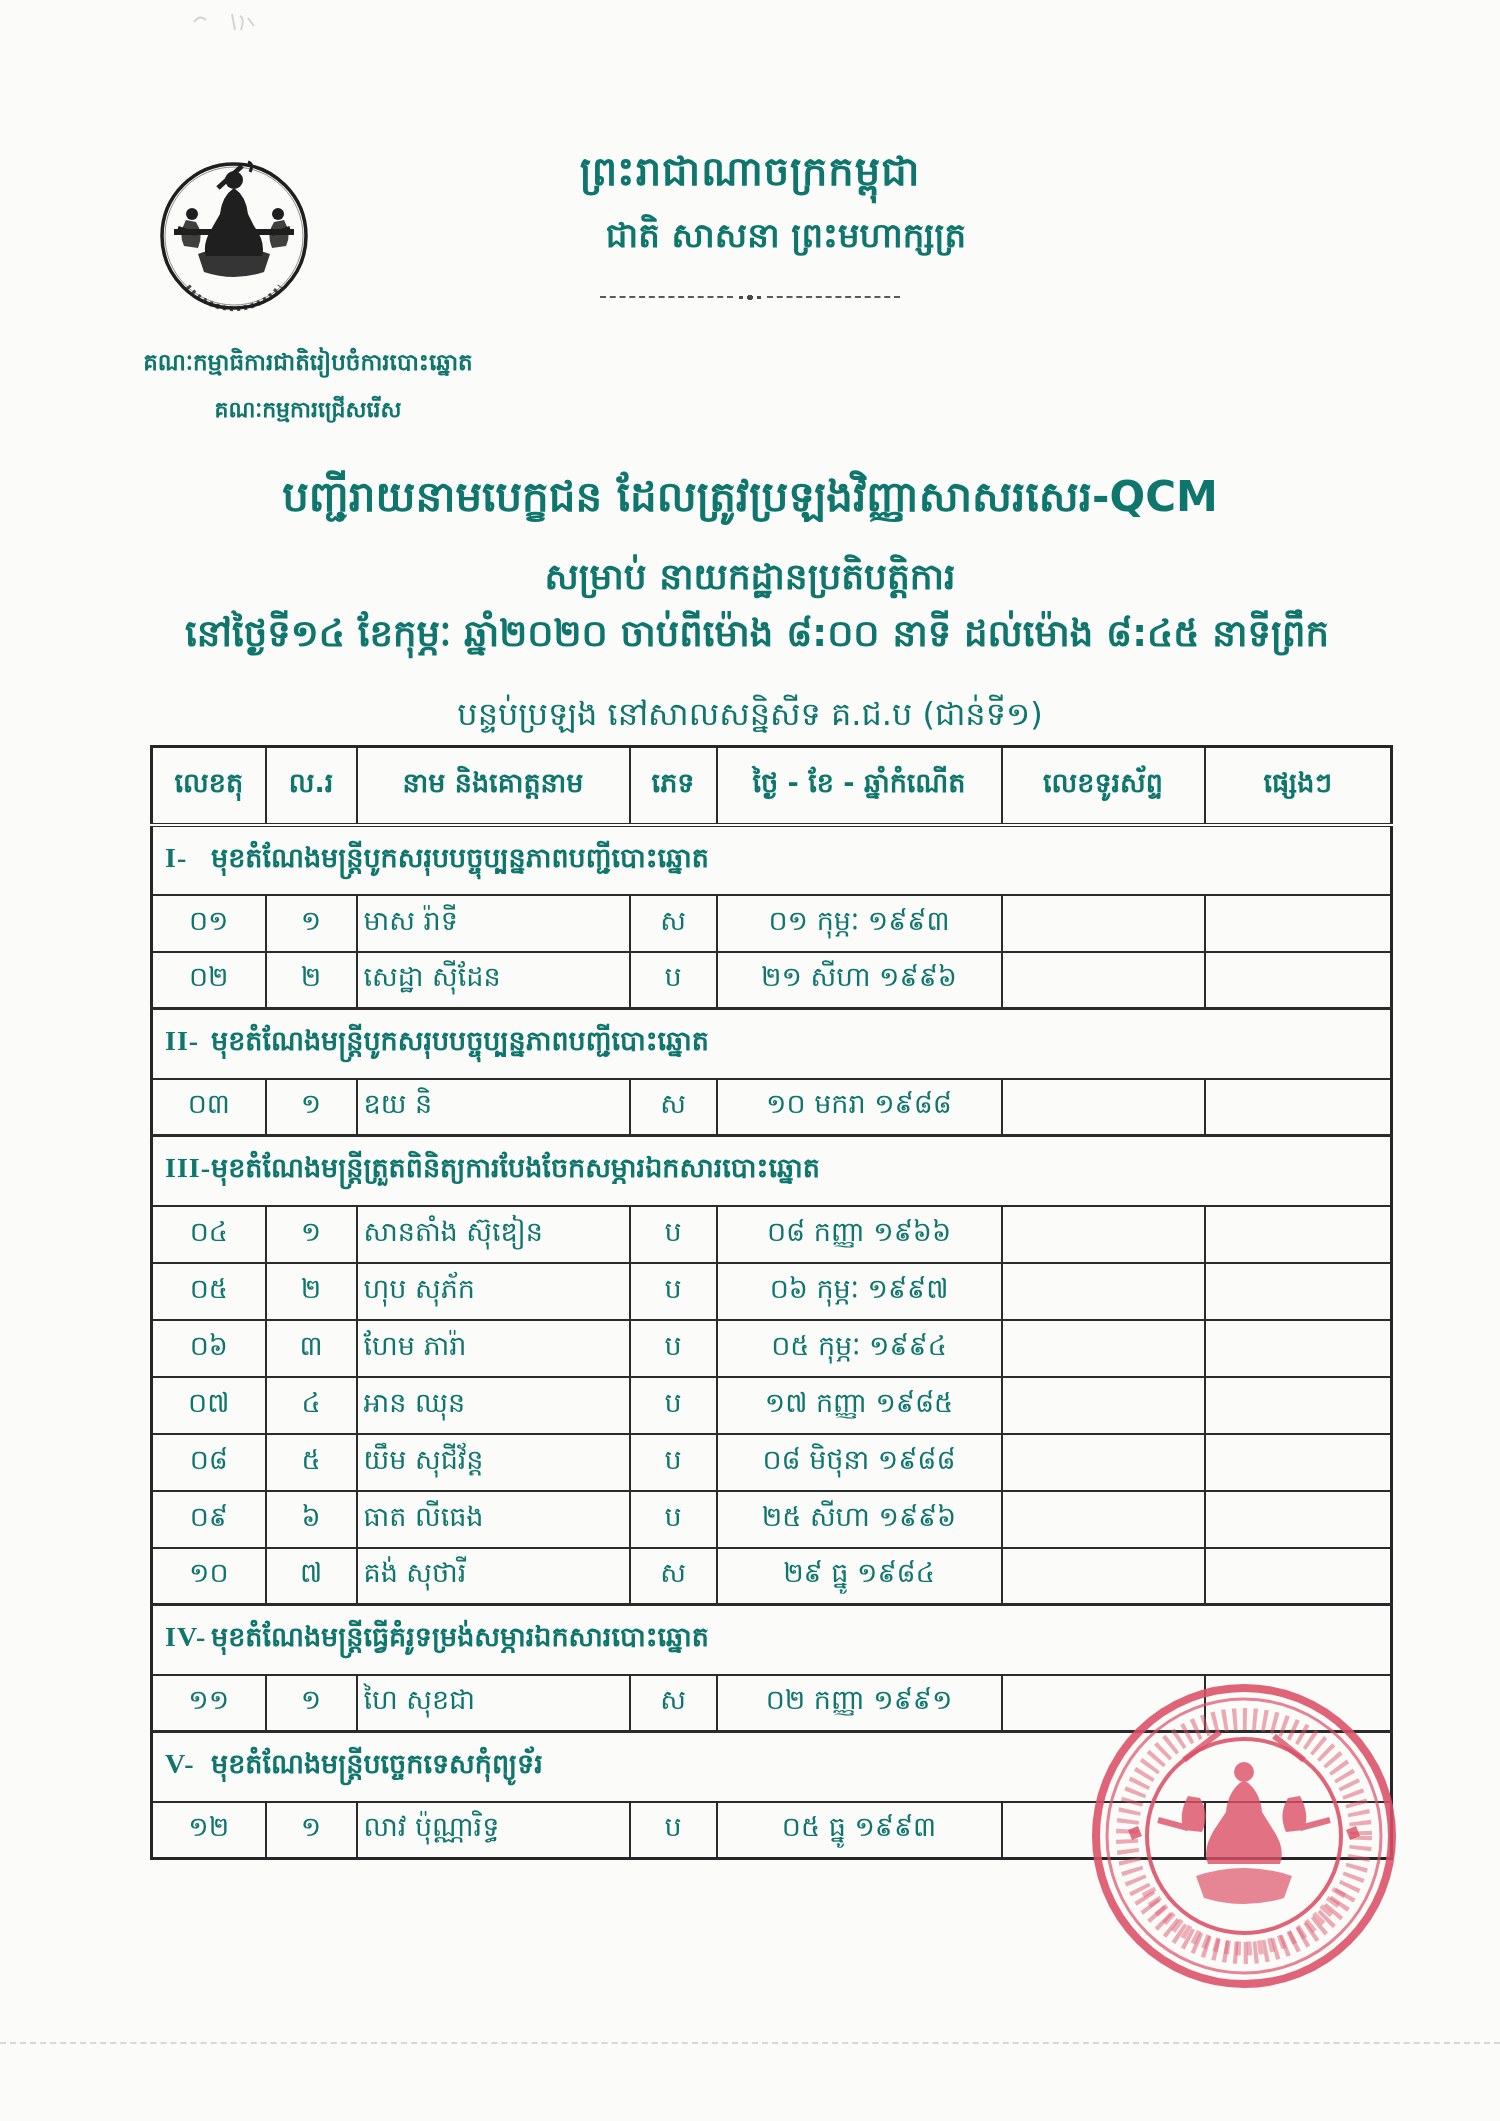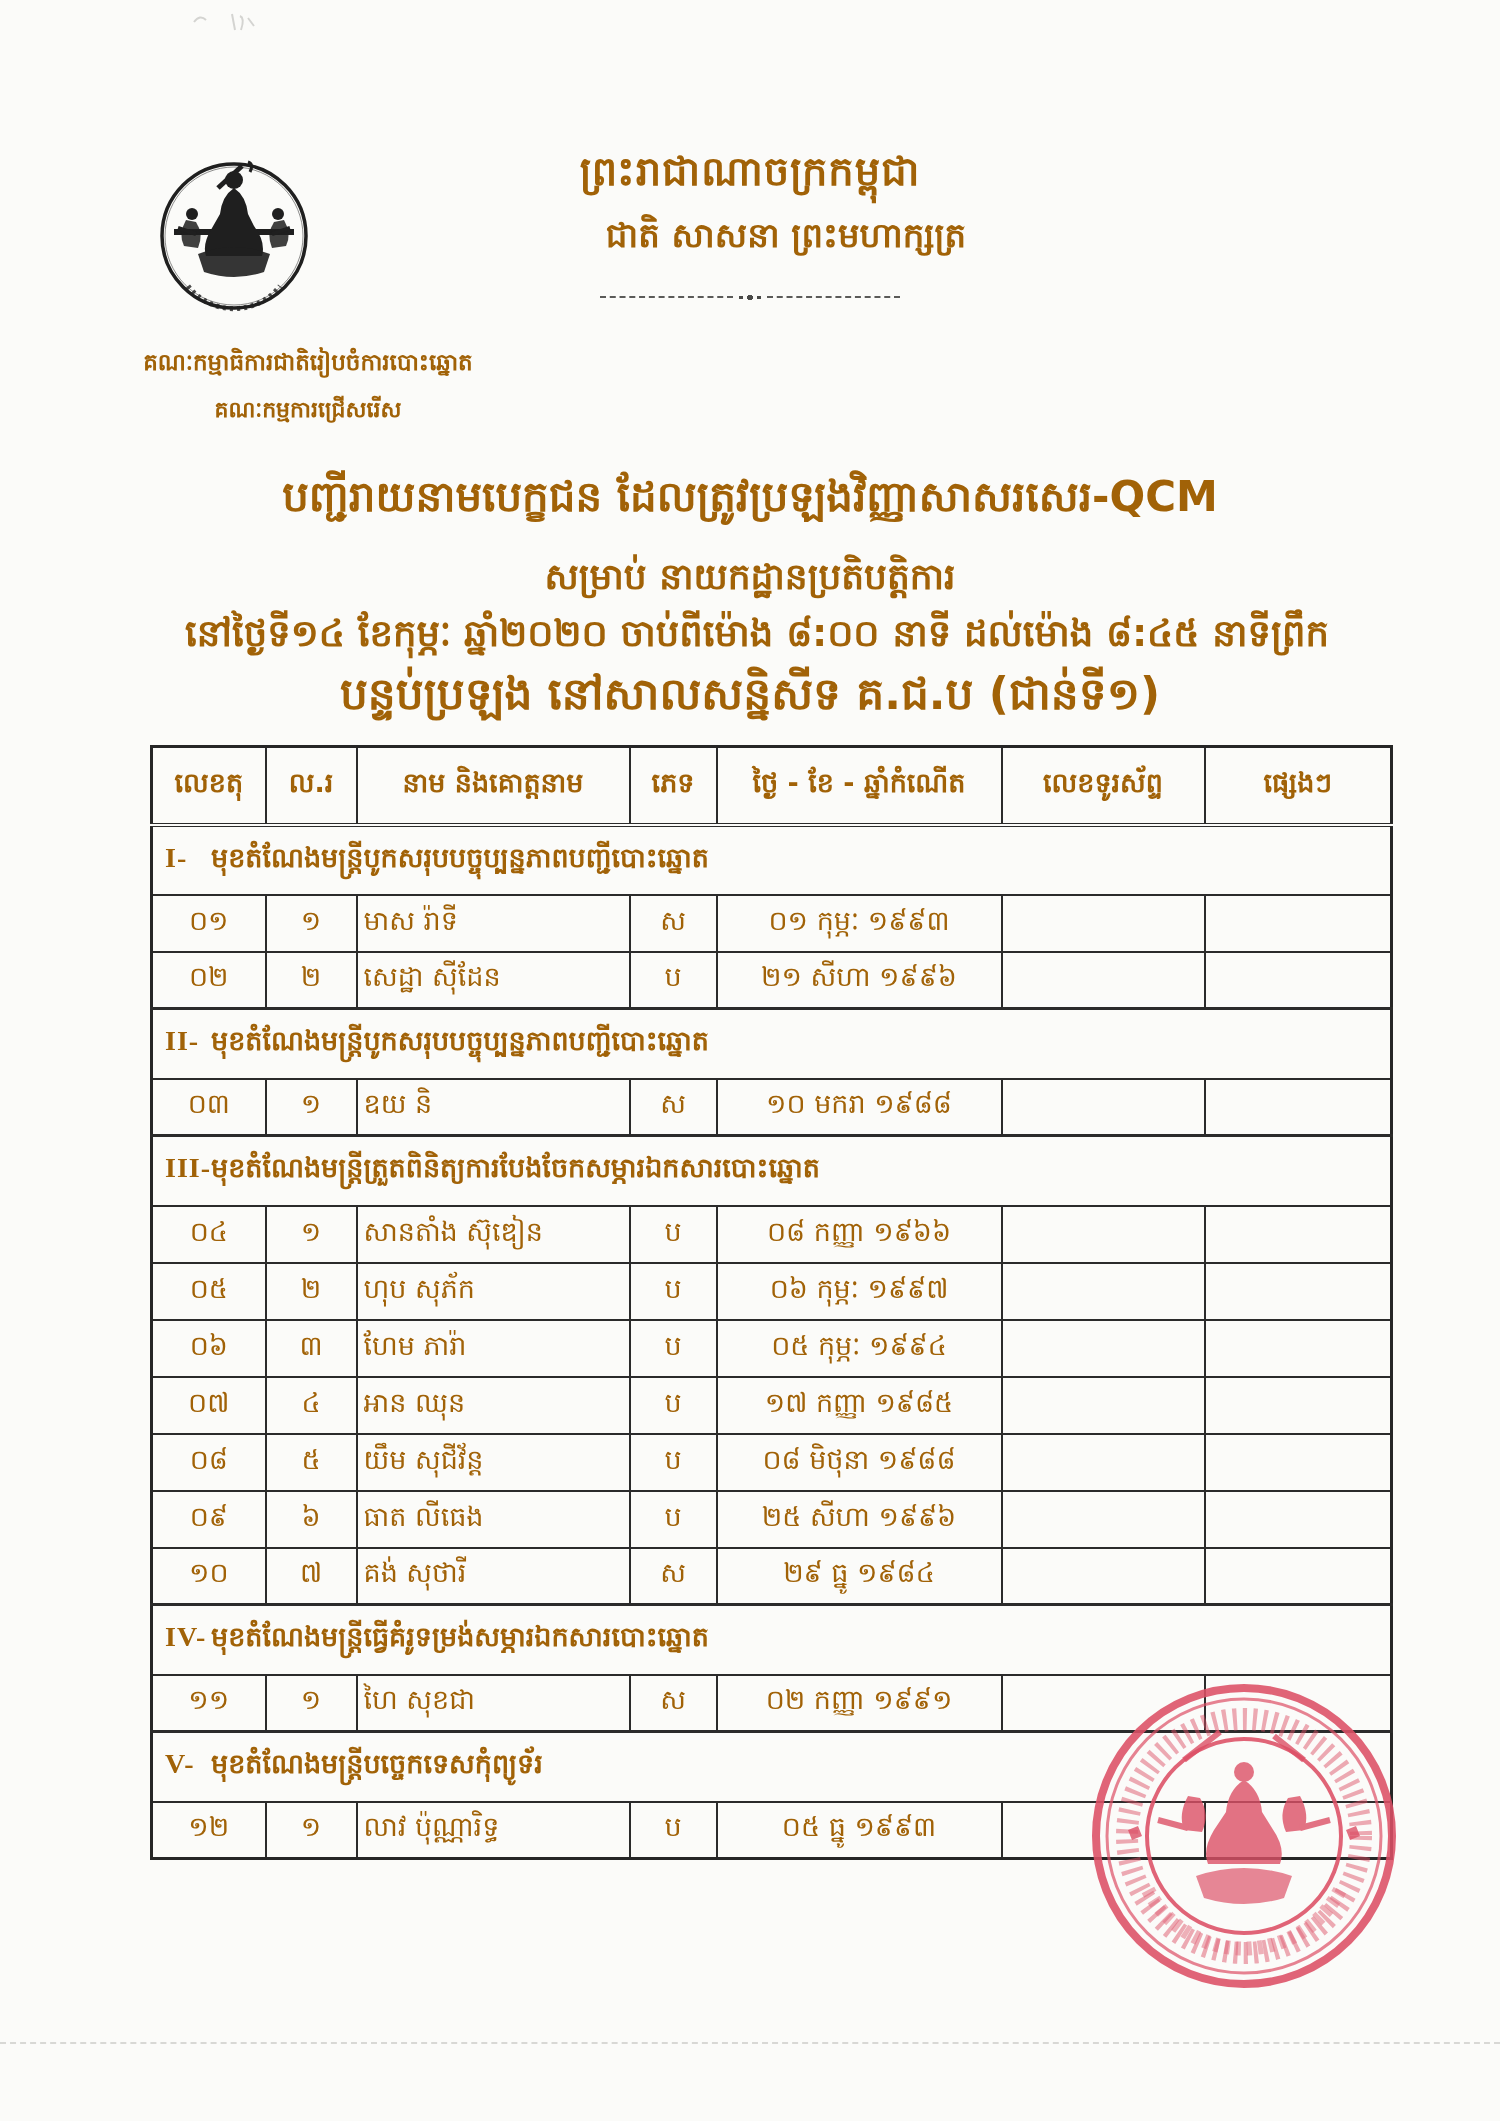--- a/index.html
+++ b/index.html
@@ -1,21 +1,21 @@
 <!DOCTYPE html>
 <html><head>
 <meta charset="utf-8">
 <style>
   html,body{margin:0;padding:0;background:#e9e9e6;}
   .page{
     position:relative;
     width:1500px;height:2121px;
     margin:0 auto;
     background:#fbfbf9;
-    color:#a16207;
+    color:#0f766e;
     font-family:"DejaVu Sans", sans-serif;
     overflow:hidden;
   }
   .centered{position:absolute;left:0;width:100%;text-align:center;}
   .kingdom{top:146px;font-size:40px;font-weight:bold;letter-spacing:1px;}
   .motto{top:214px;font-size:34px;font-weight:bold;padding-left:36px;}
   .hdr-divider{position:absolute;top:292px;left:50%;transform:translateX(-50%);
     width:300px;height:10px;display:flex;align-items:center;justify-content:center;}
   .hdr-divider .dash{flex:1;border-top:2px dashed #5a5a58;height:0;}
   .hdr-divider .knot{width:26px;height:9px;margin:0 4px;
@@ -23,21 +23,21 @@
                radial-gradient(circle at 15% 50%, #4a4a48 0 2px, transparent 2px),
                radial-gradient(circle at 85% 50%, #4a4a48 0 2px, transparent 2px);}
   .emblem{position:absolute;left:158px;top:136px;}
   .issuer1{top:348px;left:88px;width:440px;position:absolute;text-align:center;
     font-size:23px;font-weight:bold;}
   .issuer2{top:396px;left:88px;width:440px;position:absolute;text-align:center;
     font-size:22px;font-weight:bold;}
   .t1{top:470px;font-size:42px;font-weight:bold;}
   .t2{top:542px;font-size:36px;font-weight:bold;margin-top:12px;}
   .t3{top:610px;font-size:37px;font-weight:bold;padding-left:7px;}
-  .t4{top:666px;font-size:44px;font-weight:bold;}
+  .t4{top:694px;font-size:32px;font-weight:normal;}
 
   table.roster{
     position:absolute;left:150px;top:745px;width:1240px;
     border-collapse:collapse;table-layout:fixed;
     font-size:27px;
   }
   table.roster th, table.roster td{
     border:2px solid #2b2b2b;
     padding:0 6px;
     overflow:hidden;white-space:nowrap;

